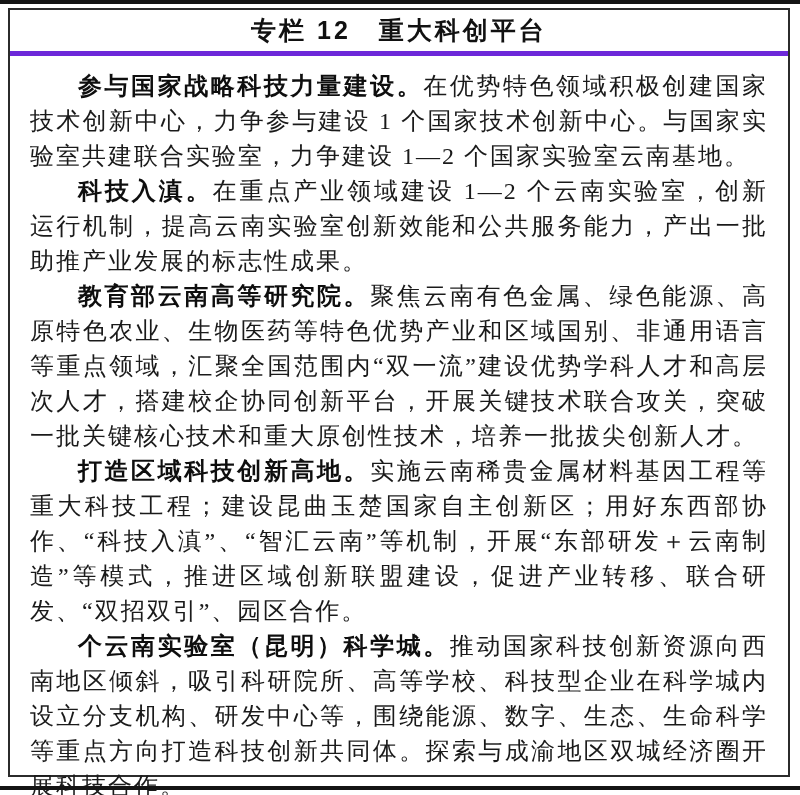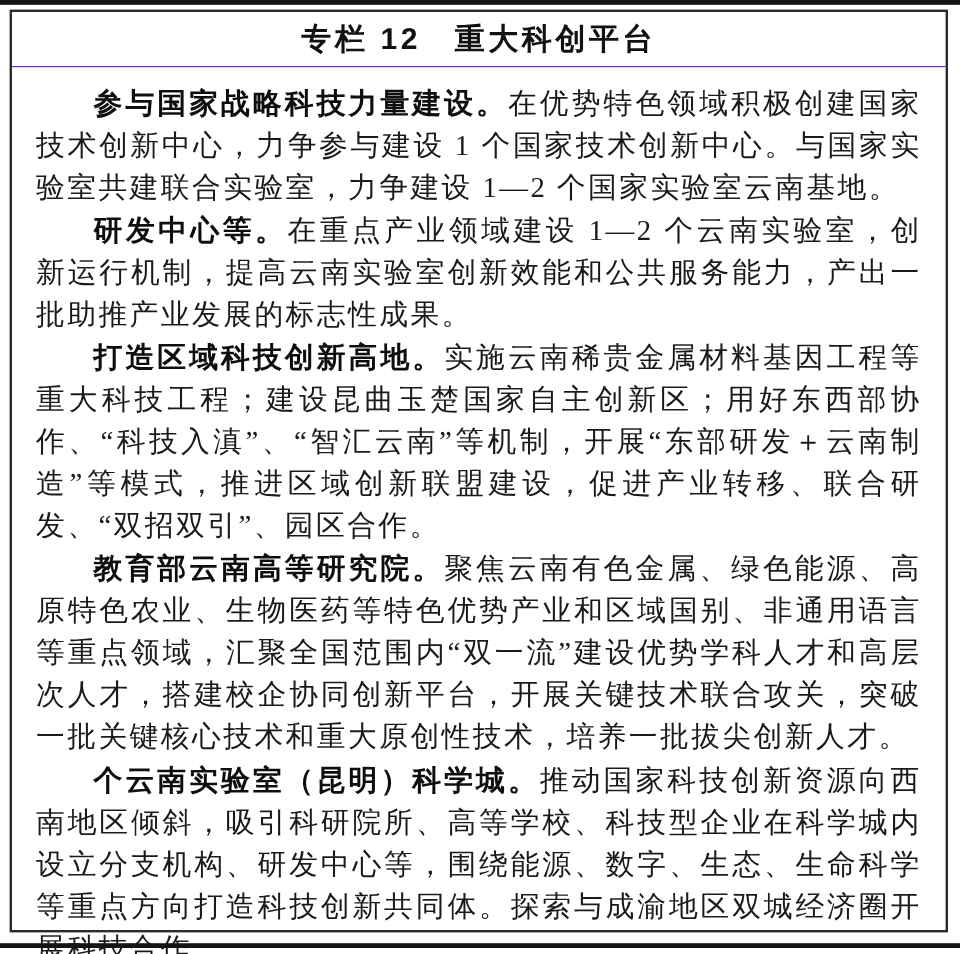--- a/index.html
+++ b/index.html
@@ -29,21 +29,21 @@
     left: 8px;
     width: 782px;
     height: 769px;
     box-sizing: border-box;
     border: 2px solid #2b2b2b;
     background: #ffffff;
   }
   .panel-title {
     height: 46px;
     box-sizing: border-box;
-    border-bottom: 1px solid #6d28d9;
+    border-bottom: 5px solid #6d28d9;
     display: flex;
     align-items: center;
     justify-content: center;
     font-family: "Liberation Sans", sans-serif;
     font-weight: bold;
     font-size: 25px;
     letter-spacing: 3px;
     color: #111111;
   }
   .panel-body {
@@ -53,33 +53,33 @@
     letter-spacing: 2px;
     text-align: justify;
     text-justify: inter-character;
   }
   .panel-body p {
     margin: 0;
     text-indent: 2em;
   }
   .lead {
     font-weight: bold;
-    font-family: Liberation Sans, sans-serif;
+    font-family: Liberation Serif, serif;
     color: #0e0e0e;
   }
 </style>
 </head>
 <body>
 
 <div class="top-rule"></div>
 
 <div class="panel">
   <div class="panel-title">专栏 12　重大科创平台</div>
   <div class="panel-body">
     <p><span class="lead">参与国家战略科技力量建设。</span><span>在优势特色领域积极创建国家技术创新中心，力争参与建设 1 个国家技术创新中心。与国家实验室共建联合实验室，力争建设 1—2 个国家实验室云南基地。</span></p>
-    <p><span class="lead">研发中心等。</span><span>在重点产业领域建设 1—2 个云南实验室，创新运行机制，提高云南实验室创新效能和公共服务能力，产出一批助推产业发展的标志性成果。</span></p>
+    <p><span class="lead">科技入滇。</span><span>在重点产业领域建设 1—2 个云南实验室，创新运行机制，提高云南实验室创新效能和公共服务能力，产出一批助推产业发展的标志性成果。</span></p>
+    <p><span class="lead">教育部云南高等研究院。</span><span>聚焦云南有色金属、绿色能源、高原特色农业、生物医药等特色优势产业和区域国别、非通用语言等重点领域，汇聚全国范围内“双一流”建设优势学科人才和高层次人才，搭建校企协同创新平台，开展关键技术联合攻关，突破一批关键核心技术和重大原创性技术，培养一批拔尖创新人才。</span></p>
     <p><span class="lead">打造区域科技创新高地。</span><span>实施云南稀贵金属材料基因工程等重大科技工程；建设昆曲玉楚国家自主创新区；用好东西部协作、“科技入滇”、“智汇云南”等机制，开展“东部研发＋云南制造”等模式，推进区域创新联盟建设，促进产业转移、联合研发、“双招双引”、园区合作。</span></p>
-    <p><span class="lead">教育部云南高等研究院。</span><span>聚焦云南有色金属、绿色能源、高原特色农业、生物医药等特色优势产业和区域国别、非通用语言等重点领域，汇聚全国范围内“双一流”建设优势学科人才和高层次人才，搭建校企协同创新平台，开展关键技术联合攻关，突破一批关键核心技术和重大原创性技术，培养一批拔尖创新人才。</span></p>
     <p><span class="lead">个云南实验室（昆明）科学城。</span><span>推动国家科技创新资源向西南地区倾斜，吸引科研院所、高等学校、科技型企业在科学城内设立分支机构、研发中心等，围绕能源、数字、生态、生命科学等重点方向打造科技创新共同体。探索与成渝地区双城经济圈开展科技合作。</span></p>
   </div>
 </div>
 
 <div class="bottom-rule"></div>
 
 </body></html>

